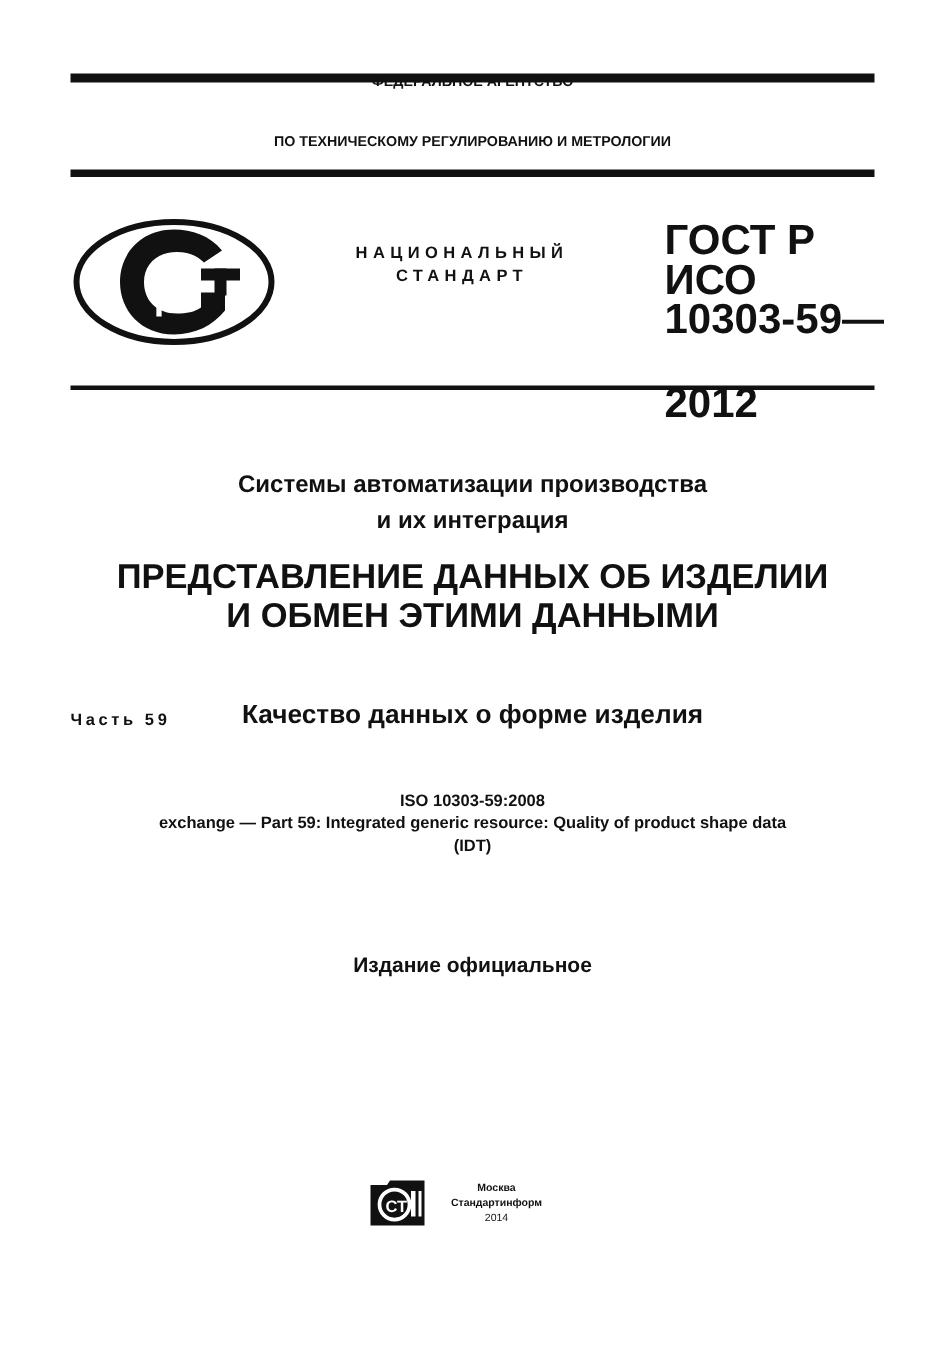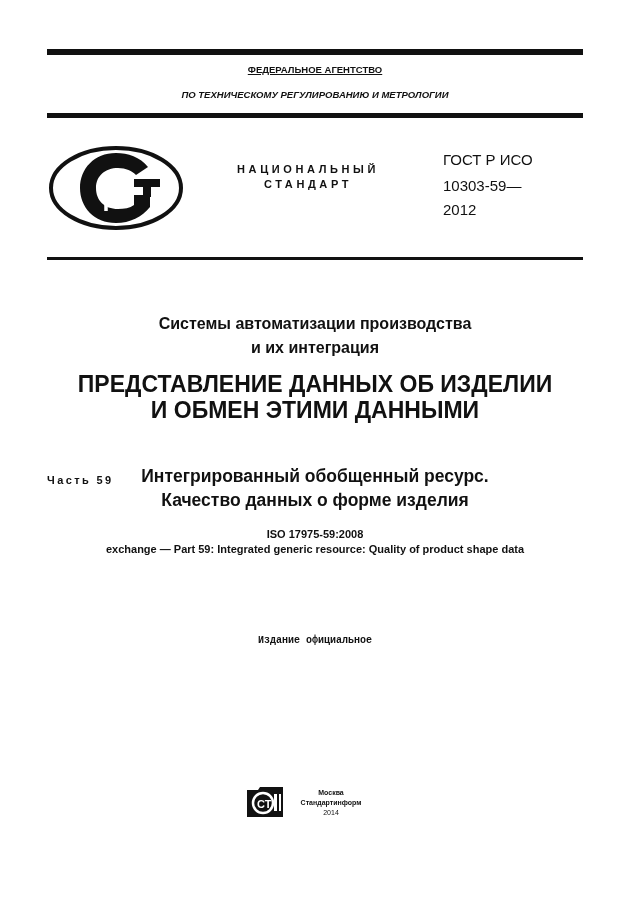--- a/index.html
+++ b/index.html
@@ -11,21 +11,21 @@
     .abs { position: absolute; }
     .rule { position: absolute; left: 47px; width: 536px; background: #111111; }
     .agency {
       left: 47px; width: 536px; font-size: 9.5px; font-weight: bold; text-align: center;
     }
     .natstd {
       left: 222px; width: 172px; text-align: center; font-size: 11px; font-weight: bold;
       letter-spacing: 3.6px; line-height: 15.3px;
     }
     .gost {
-      left: 443px; width: 150px; font-size: 15px; font-weight: normal; line-height: 27px;
+      left: 443px; width: 150px; font-size: 28px; font-weight: bold; line-height: 27px;
     }
     .title-sub {
       left: 47px; width: 536px; text-align: center; font-size: 16px; font-weight: bold;
       line-height: 24px;
     }
     .title-main {
       left: 30px; width: 570px; text-align: center; font-size: 23px; font-weight: bold;
       line-height: 26px;
     }
     .part {
@@ -35,34 +35,34 @@
     }
     .part-title {
       left: 47px; width: 536px; text-align: center; font-size: 17.5px; font-weight: bold;
       line-height: 24px;
     }
     .iso {
       left: 40px; width: 550px; text-align: center; font-size: 11px; font-weight: bold;
       line-height: 15px;
     }
     .edition {
-      left: 47px; width: 536px; text-align: center; font-size: 10px; font-weight: bold; font-family: Liberation Mono, monospace;
+      left: 47px; width: 536px; text-align: center; font-size: 14px; font-weight: bold;
     }
     .publisher {
       left: 292px; width: 78px; text-align: center; font-size: 7px; font-weight: bold;
       line-height: 10px;
     }
   </style>
 </head>
 <body>
 
 <div class="rule" style="top:49px; height:6px;"></div>
 
-<div class="abs agency" style="top:64px;text-decoration:underline;">ФЕДЕРАЛЬНОЕ АГЕНТСТВО</div>
-<div class="abs agency" style="top:89px;font-style:italic;">ПО ТЕХНИЧЕСКОМУ РЕГУЛИРОВАНИЮ И МЕТРОЛОГИИ</div>
+<div class="abs agency" style="top:49px;">ФЕДЕРАЛЬНОЕ АГЕНТСТВО</div>
+<div class="abs agency" style="top:89px;">ПО ТЕХНИЧЕСКОМУ РЕГУЛИРОВАНИЮ И МЕТРОЛОГИИ</div>
 
 <div class="rule" style="top:113px; height:5px;"></div>
 
 <div class="abs" style="left:48px; top:145px; width:136px; height:86px;">
   <svg width="136" height="86" viewBox="0 0 136 86">
     <ellipse cx="68" cy="43" rx="65" ry="40" fill="#ffffff" stroke="#111" stroke-width="4"></ellipse>
 
     <path d="M100 22 C 92 12, 80 8, 68 8 C 46 8, 32 24, 32 43 C 32 62, 46 78, 68 78 C 82 78, 94 72, 102 62 L 102 50 L 86 50 L 86 60 C 82 63, 76 64, 70 64 C 56 64, 48 55, 48 43 C 48 31, 57 23, 70 23 C 78 23, 84 26, 88 30 Z" fill="#111"></path>
 
     <path d="M58 66 L 58 34 C 58 27, 72 27, 72 37 C 72 46, 62 46, 61 40" fill="none" stroke="#fff" stroke-width="3.5"></path>
@@ -73,45 +73,45 @@
 </div>
 
 <div class="abs natstd" style="top:162px;">
   <div>НАЦИОНАЛЬНЫЙ</div>
   <div>СТАНДАРТ</div>
 </div>
 
 <div class="abs gost" style="top:146px;">
   <div>ГОСТ Р ИСО</div>
   <div style="line-height:26px;">10303-59—</div>
-  <div style="line-height:22px;">2012</div>
+  <div style="line-height:22px;margin-top:32px;">2012</div>
 </div>
 
 <div class="rule" style="top:257px; height:3px;"></div>
 
 <div class="abs title-sub" style="top:312px;">
   <div>Системы автоматизации производства</div>
   <div>и их интеграция</div>
 </div>
 
 <div class="abs title-main" style="top:371px;">
   <div>ПРЕДСТАВЛЕНИЕ ДАННЫХ ОБ ИЗДЕЛИИ</div>
   <div>И ОБМЕН ЭТИМИ ДАННЫМИ</div>
 </div>
 
 <div class="abs part" style="top:438px;">Часть 59</div>
 
 <div class="abs part-title" style="top:464px;">
-  <div>Интегрированный обобщенный ресурс.</div>
   <div>Качество данных о форме изделия</div>
 </div>
 
 <div class="abs iso" style="top:527px;">
-  <div>ISO 17975-59:2008</div>
+  <div>ISO 10303-59:2008</div>
   <div>exchange — Part 59: Integrated generic resource: Quality of product shape data</div>
+  <div>(IDT)</div>
 </div>
 
 <div class="abs edition" style="top:635px;">Издание официальное</div>
 
 <div class="abs" style="left:246px; top:786px; width:38px; height:32px;">
   <svg width="38" height="32" viewBox="0 0 38 32">
     <path d="M1 4 L 12 4 L 14 1 L 37 1 L 37 31 L 1 31 Z" fill="#111"></path>
     <circle cx="17" cy="17" r="10" fill="none" stroke="#fff" stroke-width="2.5"></circle>
     <text x="11" y="22" font-family="Liberation Sans, sans-serif" font-size="11" font-weight="bold" fill="#fff">СТ</text>
     <rect x="28" y="8" width="3" height="17" fill="#fff"></rect>

